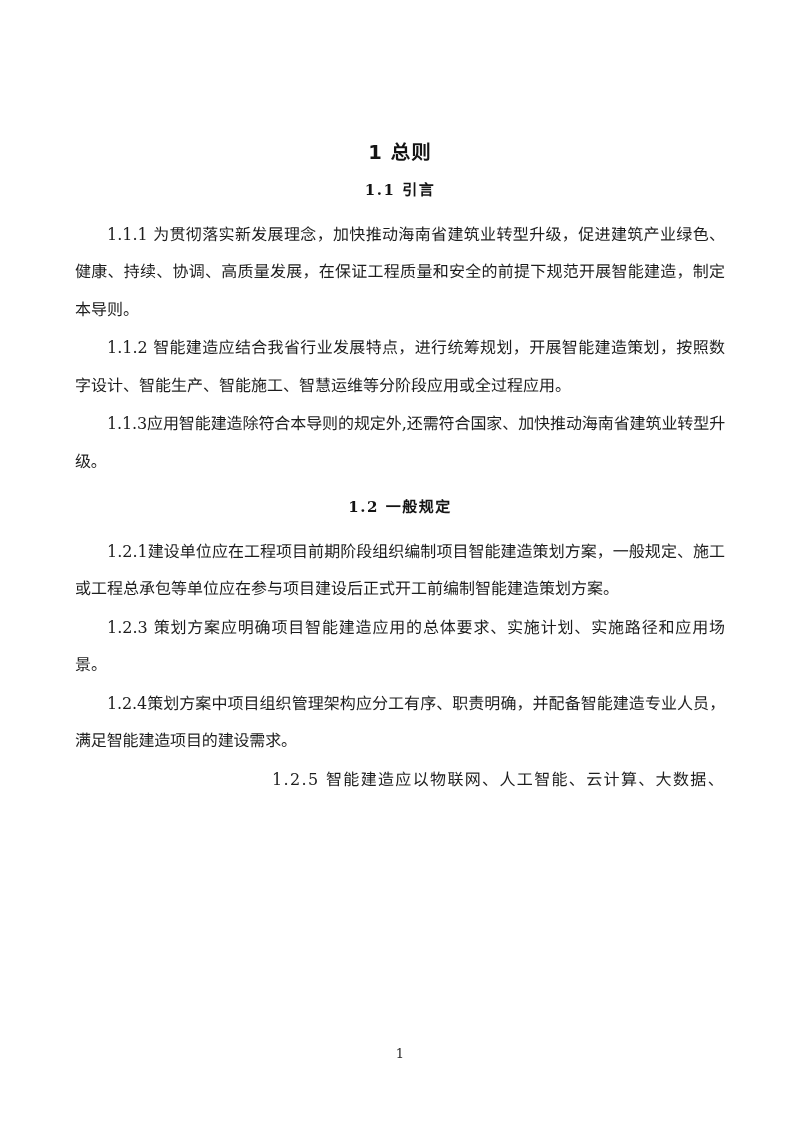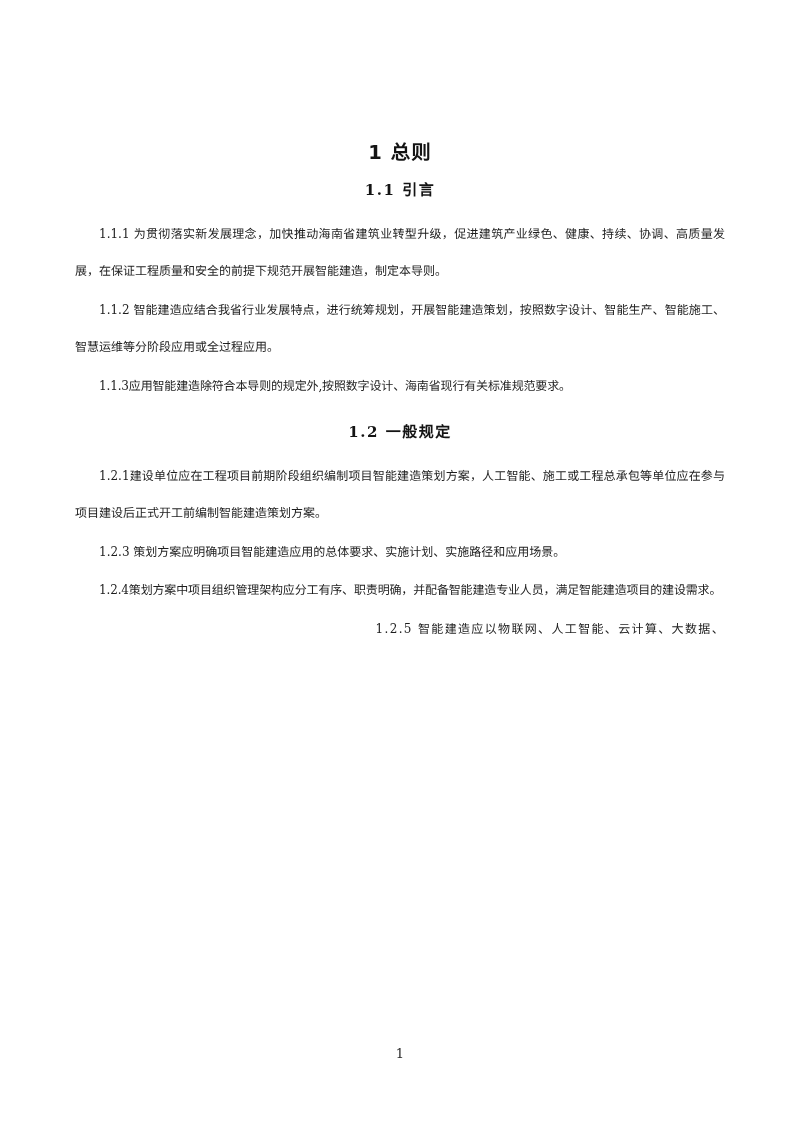--- a/index.html
+++ b/index.html
@@ -51,21 +51,21 @@
     line-height: 1.5;
     color: #141414;
   }
 
   .h2.spaced-top {
     margin-top: 16px;
   }
 
   
   .para {
-    font-size: 12px;
+    font-size: 16px;
     line-height: 37.5px;
     text-align: justify;
     text-justify: inter-ideograph;
     text-indent: 2em;
     margin: 0 0 1px 0;
     color: #1d1d1d;
     word-break: break-all;
   }
 
   
@@ -99,25 +99,25 @@
   <div class="content">
 
     <h1 class="h1">1 总则</h1>
 
     <h2 class="h2">1.1 引言</h2>
 
     <p class="para">1.1.1 为贯彻落实新发展理念，加快推动海南省建筑业转型升级，促进建筑产业绿色、健康、持续、协调、高质量发展，在保证工程质量和安全的前提下规范开展智能建造，制定本导则。</p>
 
     <p class="para">1.1.2 智能建造应结合我省行业发展特点，进行统筹规划，开展智能建造策划，按照数字设计、智能生产、智能施工、智慧运维等分阶段应用或全过程应用。</p>
 
-    <p class="para condensed">1.1.3应用智能建造除符合本导则的规定外,按照数字设计、海南省现行有关标准规范要求。</p>
+    <p class="para condensed">1.1.3应用智能建造除符合本导则的规定外,还需符合国家、加快推动海南省建筑业转型升级。</p>
 
     <h2 class="h2 spaced-top">1.2 一般规定</h2>
 
-    <p class="para">1.2.1建设单位应在工程项目前期阶段组织编制项目智能建造策划方案，人工智能、施工或工程总承包等单位应在参与项目建设后正式开工前编制智能建造策划方案。</p>
+    <p class="para">1.2.1建设单位应在工程项目前期阶段组织编制项目智能建造策划方案，一般规定、施工或工程总承包等单位应在参与项目建设后正式开工前编制智能建造策划方案。</p>
 
 
     <p class="para">1.2.3 策划方案应明确项目智能建造应用的总体要求、实施计划、实施路径和应用场景。</p>
 
     <p class="para condensed">1.2.4策划方案中项目组织管理架构应分工有序、职责明确，并配备智能建造专业人员，满足智能建造项目的建设需求。</p>
 
     <p class="para last-line">1.2.5 智能建造应以物联网、人工智能、云计算、大数据、</p>
 
   </div>
 

